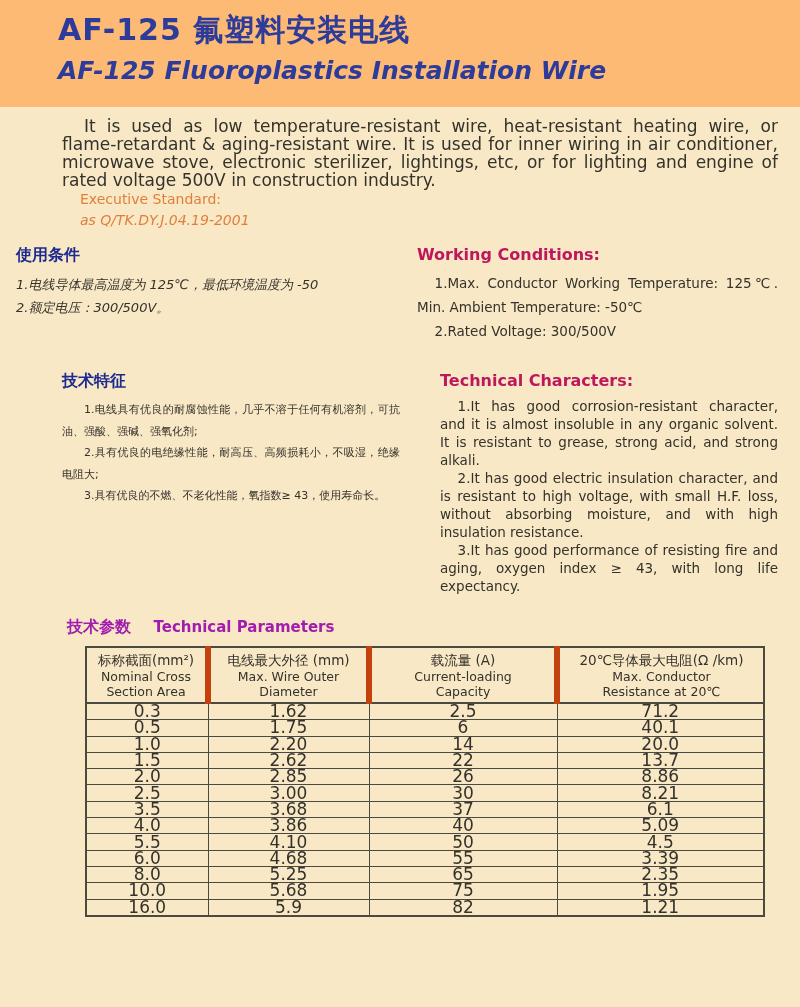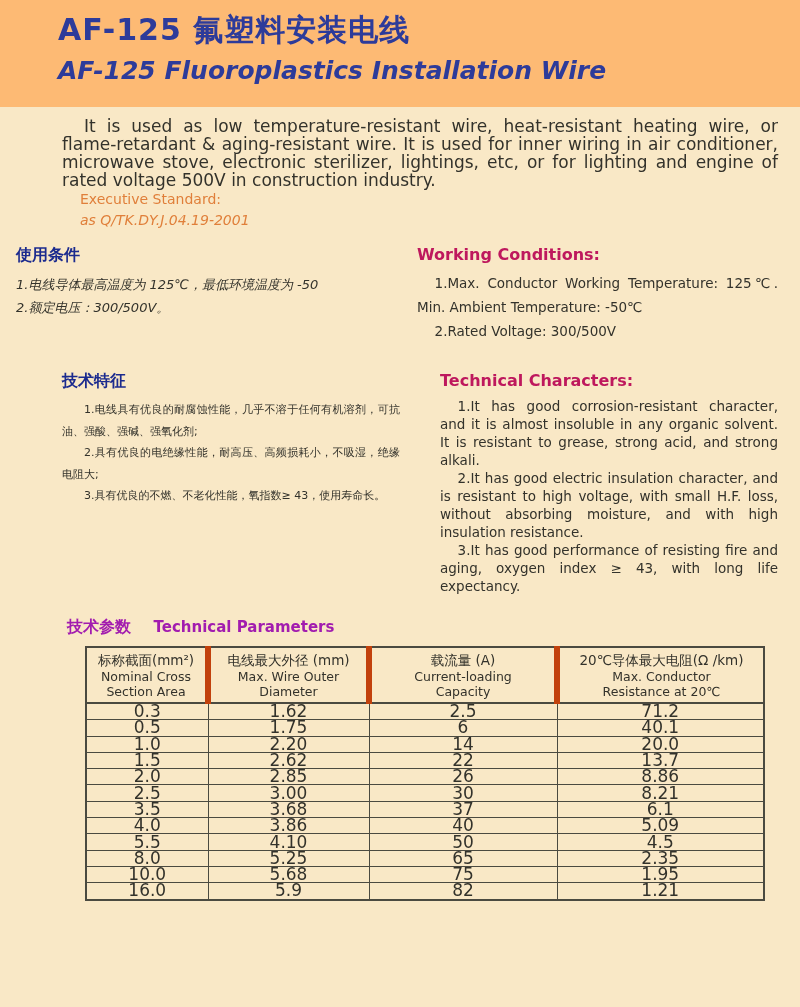--- a/index.html
+++ b/index.html
@@ -213,20 +213,26 @@
             <td>40</td>
             <td>5.09</td>
           </tr>
           <tr>
             <td>5.5</td>
             <td>4.10</td>
             <td>50</td>
             <td>4.5</td>
           </tr>
           <tr>
+            <td>6.0</td>
+            <td>4.68</td>
+            <td>55</td>
+            <td>3.39</td>
+          </tr>
+          <tr>
             <td>8.0</td>
             <td>5.25</td>
             <td>65</td>
             <td>2.35</td>
           </tr>
           <tr>
             <td>10.0</td>
             <td>5.68</td>
             <td>75</td>
             <td>1.95</td>

